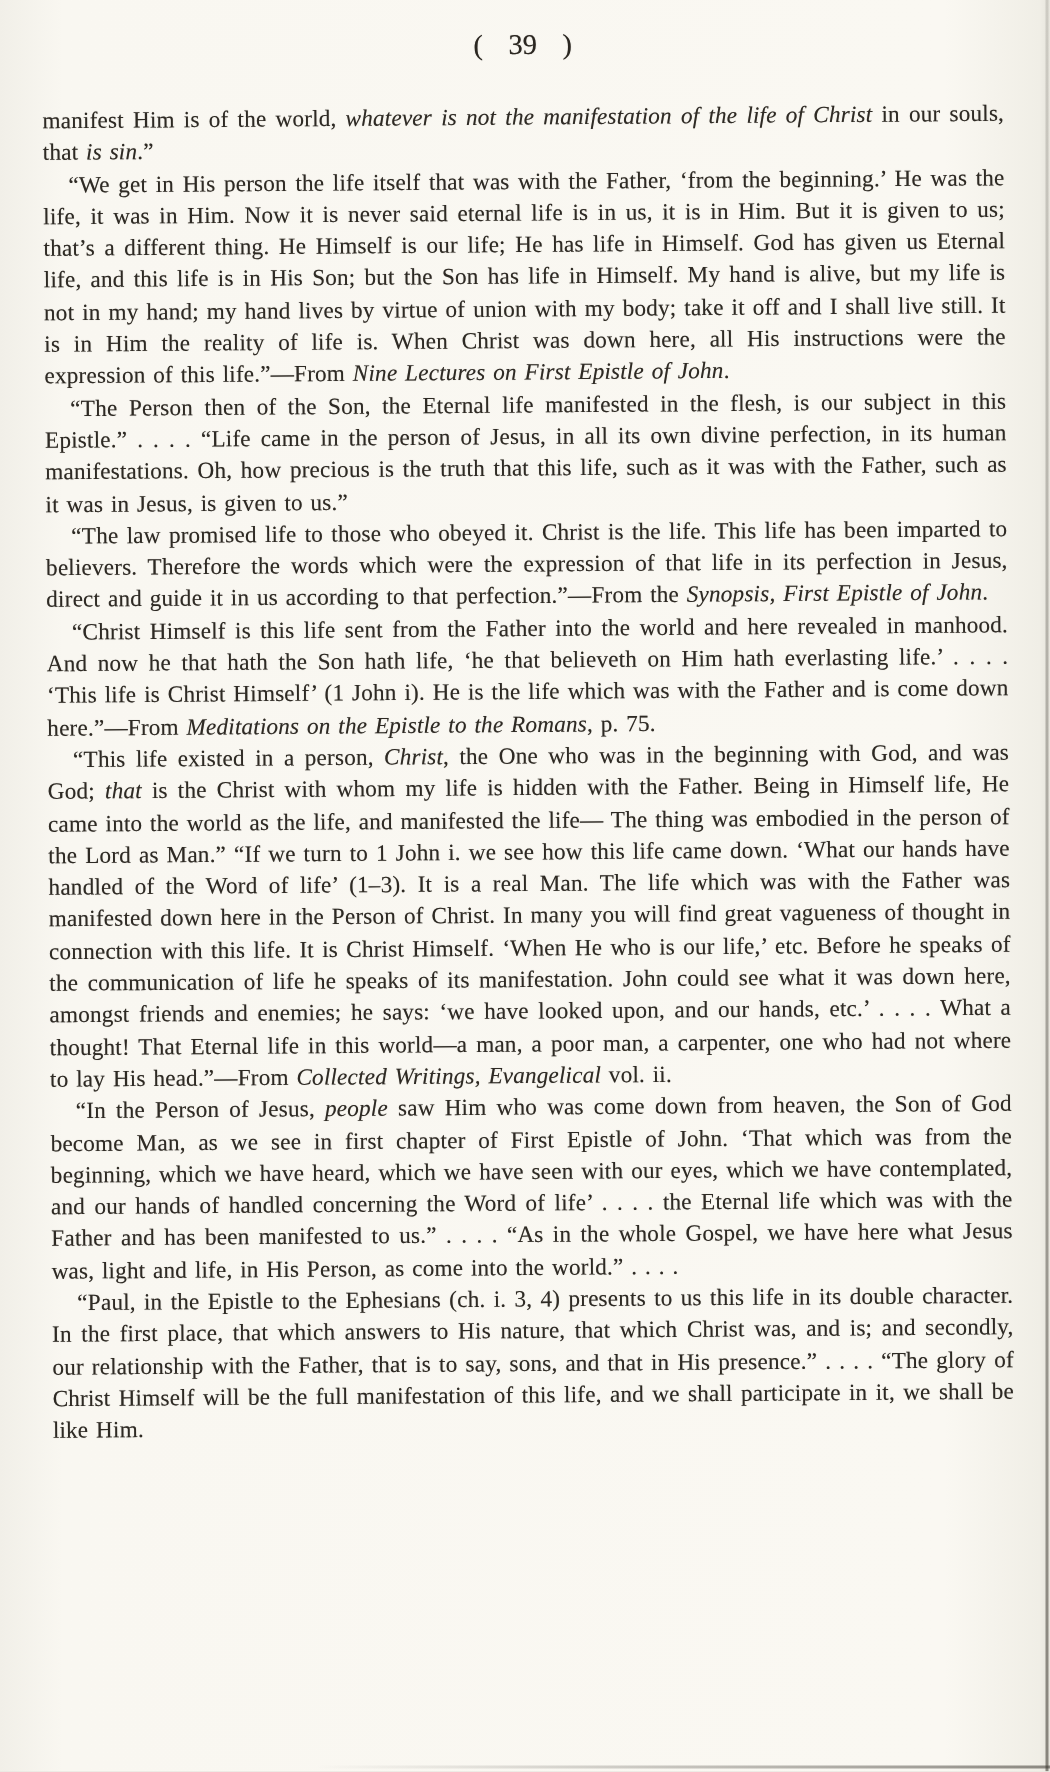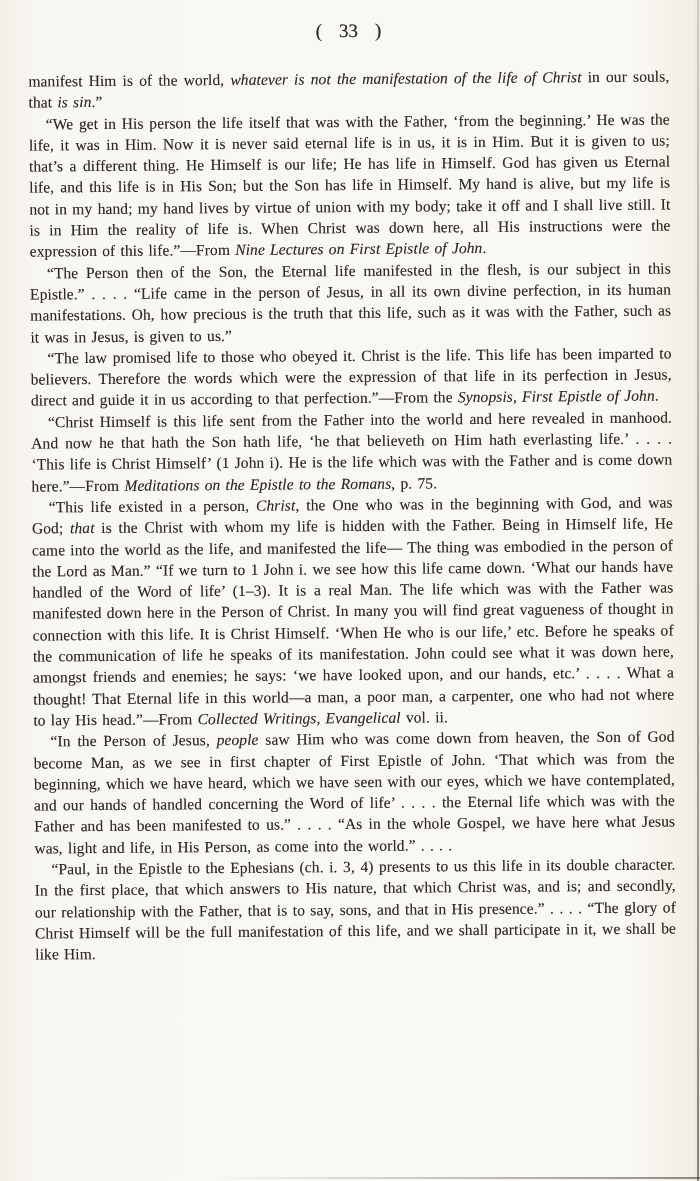--- a/index.html
+++ b/index.html
@@ -53,21 +53,21 @@
   .body-text p.no-indent { text-indent: 0; }
   .body-text em { font-style: italic; }
 </style>
 </head>
 <body>
 
 <div class="page">
   <div class="content">
     <div class="folio">
       <span>(</span>
-      <span>33</span>
+      <span>39</span>
       <span>)</span>
     </div>
     <div class="body-text">
         <p class="no-indent"><span>manifest Him is of the world, </span><em>whatever is not the manifestation of the life of Christ</em><span> in our souls, that </span><em>is sin</em><span>.”</span></p>
         <p><span>“We get in His person the life itself that was with the Father, ‘from the beginning.’  He was the life, it was in Him.  Now it is never said eternal life is in us, it is in Him.  But it is given to us; that’s a different thing.  He Himself is our life; He has life in Himself.  God has given us Eternal life, and this life is in His Son; but the Son has life in Himself.  My hand is alive, but my life is not in my hand; my hand lives by virtue of union with my body; take it off and I shall live still.  It is in Him the reality of life is.  When Christ was down here, all His instructions were the expression of this life.”—From </span><em>Nine Lectures on First Epistle of John</em><span>.</span></p>
         <p><span>“The Person then of the Son, the Eternal life manifested in the flesh, is our subject in this Epistle.” . . . . “Life came in the person of Jesus, in all its own divine perfection, in its human manifestations.  Oh, how precious is the truth that this life, such as it was with the Father, such as it was in Jesus, is given to us.”</span></p>
         <p><span>“The law promised life to those who obeyed it.  Christ is the life.  This life has been imparted to believers.  Therefore the words which were the expression of that life in its perfection in Jesus, direct and guide it in us according to that perfection.”—From the </span><em>Synopsis, First Epistle of John</em><span>.</span></p>
         <p><span>“Christ Himself is this life sent from the Father into the world and here revealed in manhood.  And now he that hath the Son hath life, ‘he that believeth on Him hath everlasting life.’ . . . . ‘This life is Christ Himself’ (1 John i).  He is the life which was with the Father and is come down here.”—From </span><em>Meditations on the Epistle to the Romans</em><span>, p. 75.</span></p>
         <p><span>“This life existed in a person, </span><em>Christ</em><span>, the One who was in the beginning with God, and was God; </span><em>that</em><span> is the Christ with whom my life is hidden with the Father.  Being in Himself life, He came into the world as the life, and manifested the life— The thing was embodied in the person of the Lord as Man.”  “If we turn to 1 John i. we see how this life came down.  ‘What our hands have handled of the Word of life’ (1–3).  It is a real Man.  The life which was with the Father was manifested down here in the Person of Christ.  In many you will find great vagueness of thought in connection with this life.  It is Christ Himself.  ‘When He who is our life,’ etc.  Before he speaks of the communication of life he speaks of its manifestation.  John could see what it was down here, amongst friends and enemies; he says: ‘we have looked upon, and our hands, etc.’ . . . . What a thought!  That Eternal life in this world—a man, a poor man, a carpenter, one who had not where to lay His head.”—From </span><em>Collected Writings, Evangelical</em><span> vol. ii.</span></p>
         <p><span>“In the Person of Jesus, </span><em>people</em><span> saw Him who was come down from heaven, the Son of God become Man, as we see in first chapter of First Epistle of John.  ‘That which was from the beginning, which we have heard, which we have seen with our eyes, which we have contemplated, and our hands of handled concerning the Word of life’ . . . . the Eternal life which was with the Father and has been manifested to us.” . . . . “As in the whole Gospel, we have here what Jesus was, light and life, in His Person, as come into the world.” . . . .</span></p>

